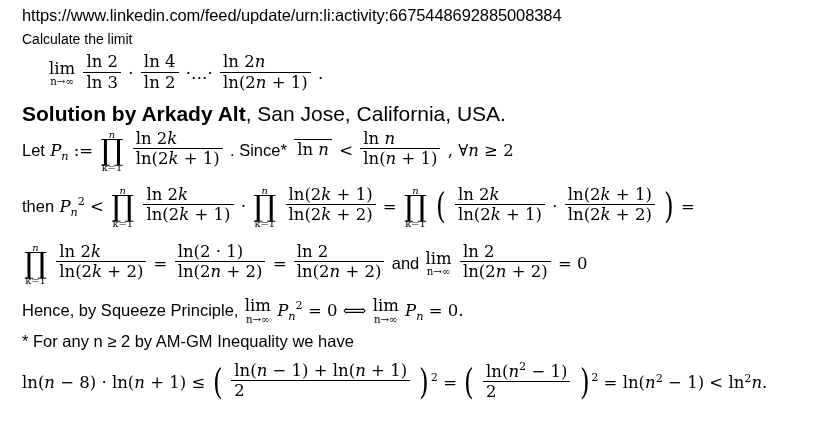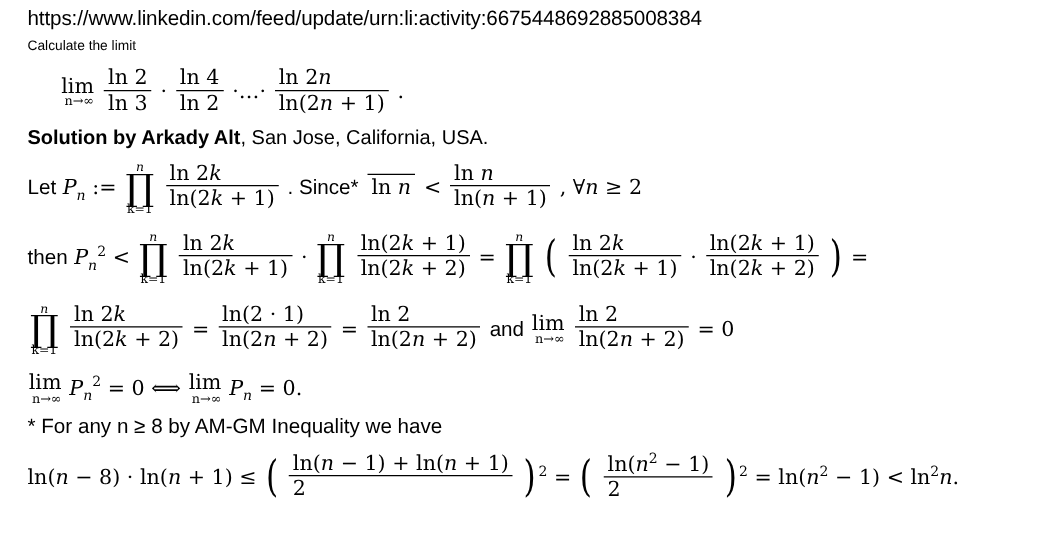--- a/index.html
+++ b/index.html
@@ -27,26 +27,26 @@
   }
   .url {
     left: 22px;
     top: 6px;
     font-size: 16.5px;
     letter-spacing: -0.1px;
   }
   .prompt {
     left: 22px;
     top: 31px;
-    font-size: 11px;
+    font-size: 14px;
   }
   .attrib {
     left: 22px;
     top: 102px;
-    font-size: 16px;
+    font-size: 21px;
   }
   .attrib b { font-weight: bold; }
 
   
   .math {
     font-family: "DejaVu Serif", serif;
     font-size: 16.5px;
   }
   .it { font-style: italic; }
   .rm { font-style: normal; }
@@ -68,21 +68,21 @@
     display: block;
     border-top: 1.2px solid #000;
     padding: 0 3px;
     line-height: 1.22;
   }
 
   
   .lim {
     display: inline-block;
     vertical-align: middle;
-    text-align: right;
+    text-align: center;
     line-height: 1.0;
     margin: 0 1px;
   }
   .lim > .op { display: block; font-style: normal; font-size: 1em; }
   .lim > .sub { display: block; font-size: 0.62em; margin-top: 0px; }
 
   
   .bigop {
     display: inline-block;
     vertical-align: middle;
@@ -248,36 +248,37 @@
       <span class="sub">n→∞</span>
     </span>
     <span class="frac">
       <span class="num rm">ln 2</span>
       <span class="den"><span class="rm">ln(2</span><span class="it">n</span><span class="rm"> + 2)</span></span>
     </span>
     <span class="rm">= 0</span>
   </div>
 
   <div class="line l-hence math">
+    <span class="plain">Hence, by Squeeze Principle,</span>
     <span class="lim">
       <span class="op">lim</span>
       <span class="sub">n→∞</span>
     </span>
     <span class="it">P</span><span class="sub-sm">n</span><span class="sup-rm">2</span>
     <span class="rm">= 0</span>
     <span class="rm">⟺</span>
     <span class="lim">
       <span class="op">lim</span>
       <span class="sub">n→∞</span>
     </span>
     <span class="it">P</span><span class="sub-sm">n</span>
     <span class="rm">= 0.</span>
   </div>
 
-  <div class="line l-foot plain">* For any n ≥ 8 by AM-GM Inequality we have</div>
+  <div class="line l-foot plain">* For any n ≥ 2 by AM-GM Inequality we have</div>
 
   <div class="line l-last math">
     <span><span class="rm">ln(</span><span class="it">n</span><span class="rm"> − 8) · ln(</span><span class="it">n</span><span class="rm"> + 1) ≤</span></span>
     <span class="paren-big">(</span>
     <span class="frac">
       <span class="num"><span class="rm">ln(</span><span class="it">n</span><span class="rm"> − 1) + ln(</span><span class="it">n</span><span class="rm"> + 1)</span></span>
       <span class="den rm">2</span>
     </span>
     <span class="paren-big">)</span><span class="sup-rm">2</span>
     <span class="rm">=</span>

